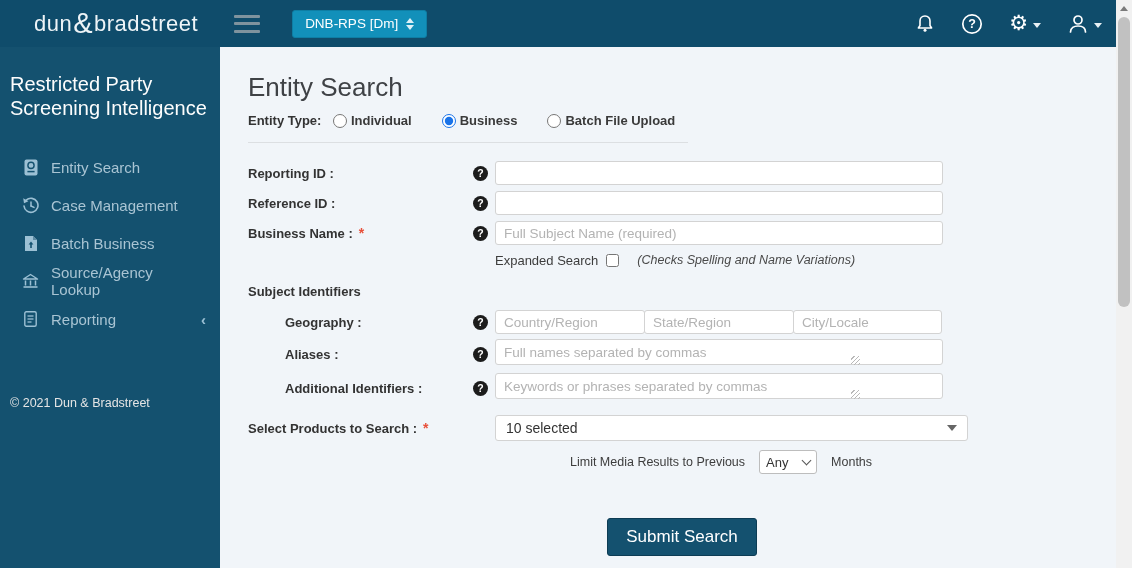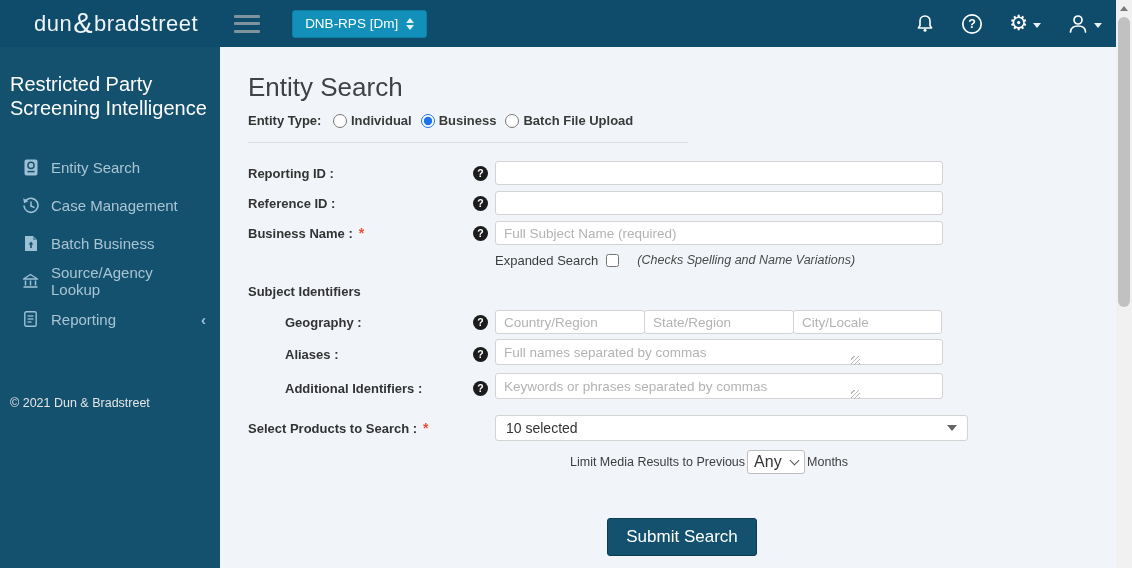--- a/index.html
+++ b/index.html
@@ -36,21 +36,21 @@
   .sb-item .lbl { flex:1; }
   .sb-chev { color:#9cc0d4; font-size:15px; font-weight:700; }
   .sb-copy { position:absolute; left:10px; bottom:158px; font-size:12.5px; color:#e5e5e5; }
 
   
   .main { position:absolute; top:47px; left:220px; width:896px; height:521px; background:#f1f5f9; padding-left:28px; }
   h1.page-title { margin-top:25px; font-size:26px; font-weight:400; color:#3f4246; }
 
   .etype-row { margin-top:10px; display:flex; align-items:center; font-size:13px; color:#333; }
   .etype-label { font-weight:700; width:85px; }
-  .radio-group { display:flex; align-items:center; gap:9px; }
+  .radio-group { display:flex; align-items:center; gap:30px; }
   .radio-opt { display:flex; align-items:center; gap:4px; font-weight:700; color:#3a3a3a; cursor:pointer; }
   input[type=radio] { width:14px; height:14px; accent-color:#1a73e8; margin:0; cursor:pointer; }
   input[type=checkbox] { width:13px; height:13px; accent-color:#1a73e8; margin:0; cursor:pointer; }
 
   .divider { margin-top:14px; width:440px; border-top:1px solid #dcdfe2; }
 
   .form { margin-top:17px; }
   .frow { display:flex; align-items:center; margin-bottom:4px; min-height:26px; }
   .flabel { width:225px; font-size:13px; font-weight:700; color:#333; }
   .flabel.indent { padding-left:37px; }
@@ -71,22 +71,22 @@
      repeating-linear-gradient(135deg, transparent 0 2px, #b9b9b9 2px 3px); pointer-events:none; }
 
   .expanded-row { display:flex; align-items:center; gap:8px; font-size:13px; color:#3d3d3d; height:20px; margin-bottom:6px; }
   .note { font-style:italic; font-size:12.5px; color:#4a4a4a; margin-left:10px; }
 
   .section-label { font-size:13px; font-weight:700; color:#333; margin:8px 0 10px 0; }
 
   .dropdown { width:473px; height:26px; background:#fff; border:1px solid #d3d3d3; border-radius:3px; display:flex; align-items:center; justify-content:space-between; padding:0 10px; font-size:14px; color:#333; cursor:pointer; }
   .dd-caret { width:0; height:0; border-left:5px solid transparent; border-right:5px solid transparent; border-top:6px solid #666; }
 
-  .media-row { display:flex; align-items:center; margin:9px 0 8px 0; font-size:12.5px; color:#3d3d3d; padding-left:322px; gap:2px; }
-  .mini-select { width:58px; height:24px; border:1px solid #bdbdbd; border-radius:3px; background:#fff; display:flex; align-items:center; justify-content:space-between; padding:0 6px; font-size:16px; color:#333; cursor:pointer; }
+  .media-row { display:flex; align-items:center; margin:9px 0 8px 0; font-size:12.5px; color:#3d3d3d; padding-left:322px; gap:14px; }
+  .mini-select { width:58px; height:24px; border:1px solid #bdbdbd; border-radius:3px; background:#fff; display:flex; align-items:center; justify-content:space-between; padding:0 6px; font-size:13px; color:#333; cursor:pointer; }
   .chev { width:7px; height:7px; border-right:1.5px solid #555; border-bottom:1.5px solid #555; transform:rotate(45deg); margin-top:-3px; }
 
   .monitor-row { display:flex; align-items:center; min-height:24px; margin-top:6px; }
 
   .submit-wrap { display:flex; justify-content:center; width:868px; margin-top:44px; }
   .submit-btn { background:#14516f; color:#fff; border:1px solid #0d3c54; border-radius:3px; font-family:inherit; font-size:17px; padding:8px 18px; cursor:pointer; }
 
   svg { display:block; }
 </style>
 </head>

